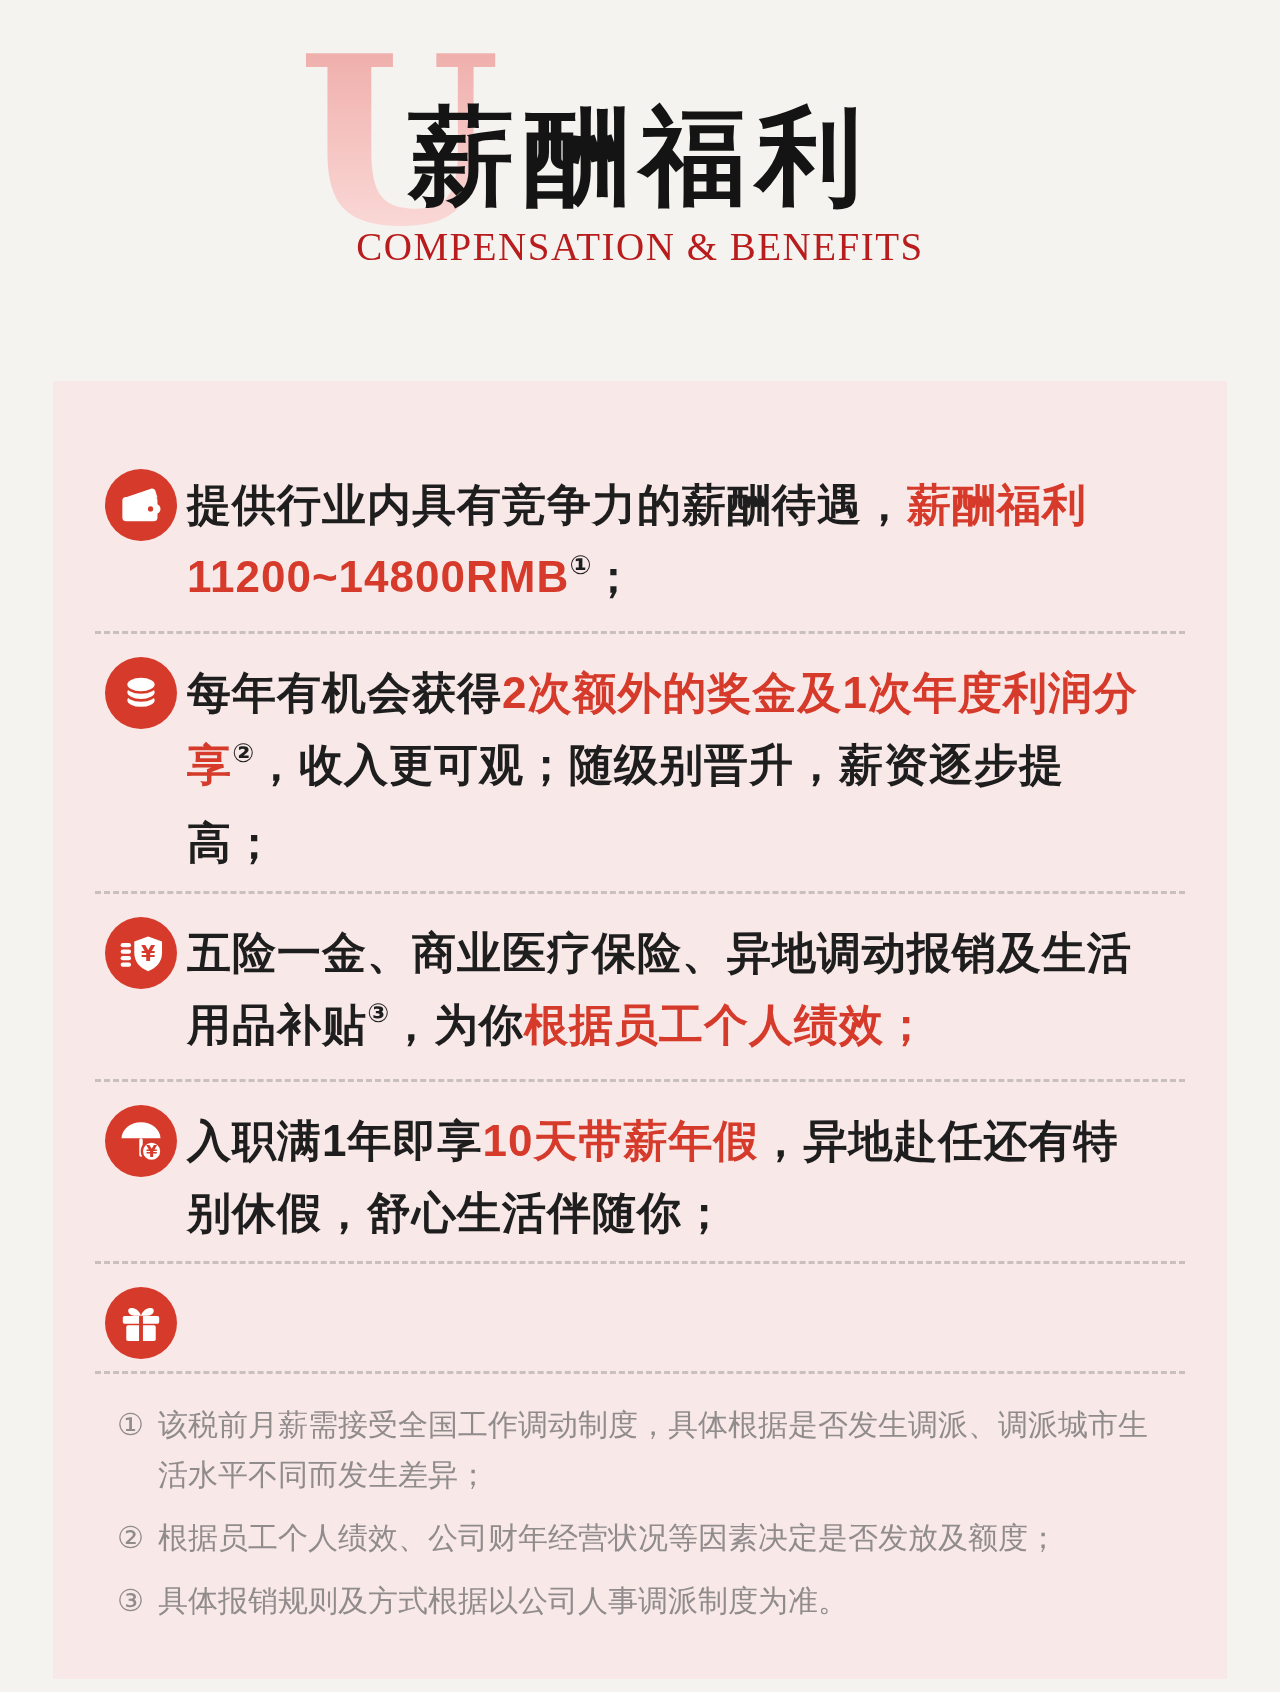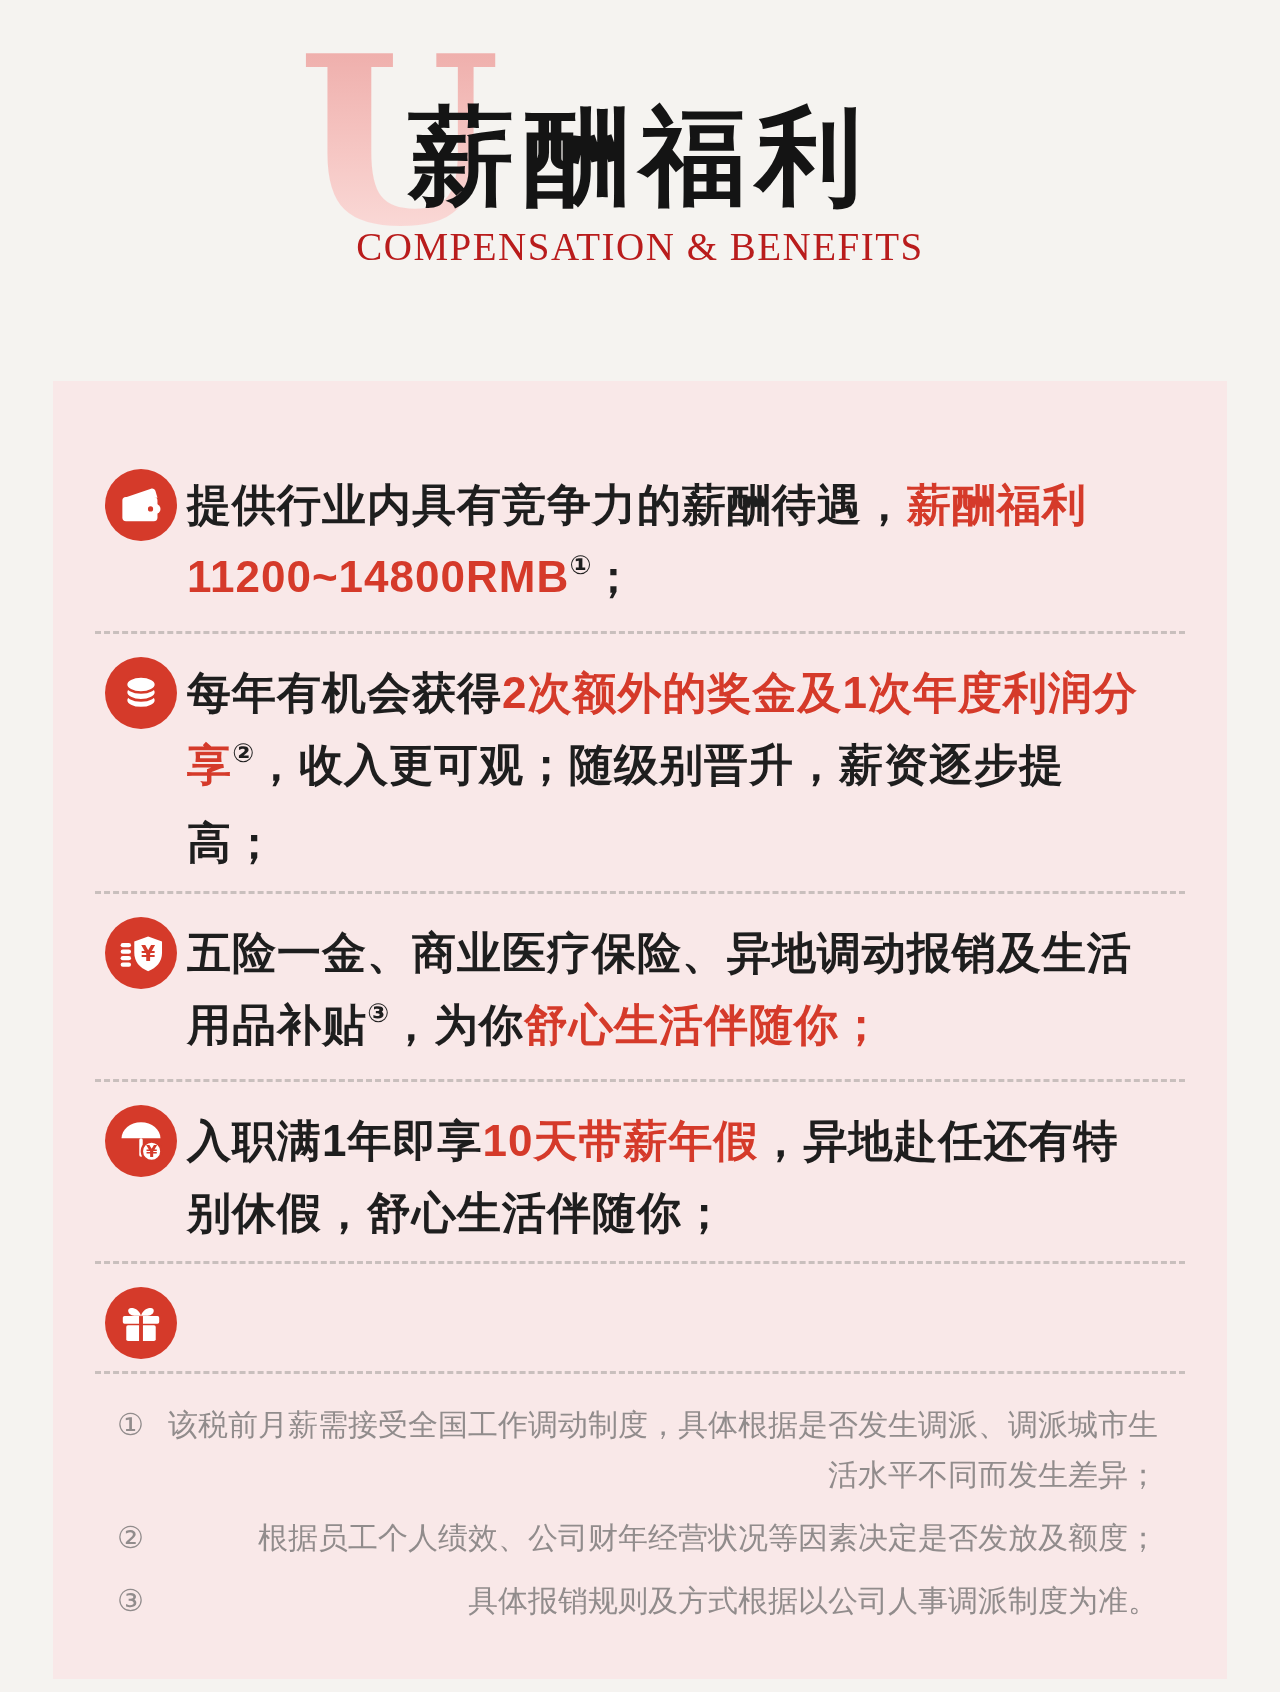--- a/index.html
+++ b/index.html
@@ -65,21 +65,21 @@
   .seg-black{color:var(--ink);text-align:right;}
   .sup{font-size:26px;position:relative;top:-18px;font-weight:700;letter-spacing:0;}
   .divider{border-top:3px dashed var(--divider);margin:12px 0 23px;}
   .footnotes{margin:26px 0 0 22px;}
   .footnote{
     display:flex;gap:14px;
     color:var(--muted);font-size:30px;line-height:50px;
     margin-bottom:13px;
   }
   .footnote .fn-marker{flex:0 0 auto;}
-  .footnote .fn-text{width:1000px;text-align:right;}
+  .footnote .fn-text{width:1000px;}
   .icon-accent{fill:var(--accent);}
   .icon-accent-stroke{stroke:var(--accent);}
   .icon-accent-text{fill:var(--accent);font-family:"DejaVu Sans",sans-serif;font-weight:bold;}
 </style>
 </head>
 <body>
 
 <header>
   <div class="watermark">U</div>
   <h1 class="title">薪酬福利</h1>
@@ -115,21 +115,21 @@
         <span class="benefit-icon">
           <svg viewBox="0 0 24 24">
             <rect fill="#fff" x="2.6" y="7.4" width="4.8" height="2" rx="1"></rect>
             <rect fill="#fff" x="2.6" y="10.4" width="4.8" height="2" rx="1"></rect>
             <rect fill="#fff" x="2.6" y="13.4" width="4.8" height="2" rx="1"></rect>
             <rect fill="#fff" x="2.6" y="16.4" width="4.8" height="2" rx="1"></rect>
             <path fill="#fff" d="M15.3 4.4 21.7 6.7v5.2c0 4.2-2.6 7-6.4 8.5-3.8-1.5-6.4-4.3-6.4-8.5V6.7z"></path>
             <text class="icon-accent-text" x="15.3" y="15.7" text-anchor="middle" font-size="9.5">¥</text>
           </svg>
         </span>
-        <div class="benefit-text"><span class="seg-black">五险一金、商业医疗保险、异地调动报销及生活用品补贴</span><span class="seg-black sup">③</span><span class="seg-black">，为你</span><span class="seg-red">舒心生活伴随你；</span></div>
+        <div class="benefit-text"><span class="seg-black">五险一金、商业医疗保险、异地调动报销及生活用品补贴</span><span class="seg-black sup">③</span><span class="seg-black">，为你</span><span class="seg-red">根据员工个人绩效；</span></div>
       </div>
       <div class="divider"></div>
       <div class="benefit">
         <span class="benefit-icon">
           <svg viewBox="0 0 24 24">
             <path fill="#fff" d="M21 10.7C21 6.8 17 3.3 12 3.3S3 6.8 3 10.7z"></path>
             <rect fill="#fff" x="11.2" y="10.7" width="1.6" height="8.6" rx="0.8"></rect>
             <circle fill="#fff" class="icon-accent-stroke" stroke-width="1.1" cx="16.9" cy="16.7" r="4.5"></circle>
             <text class="icon-accent-text" x="16.9" y="19.3" text-anchor="middle" font-size="7.5">¥</text>
           </svg>

